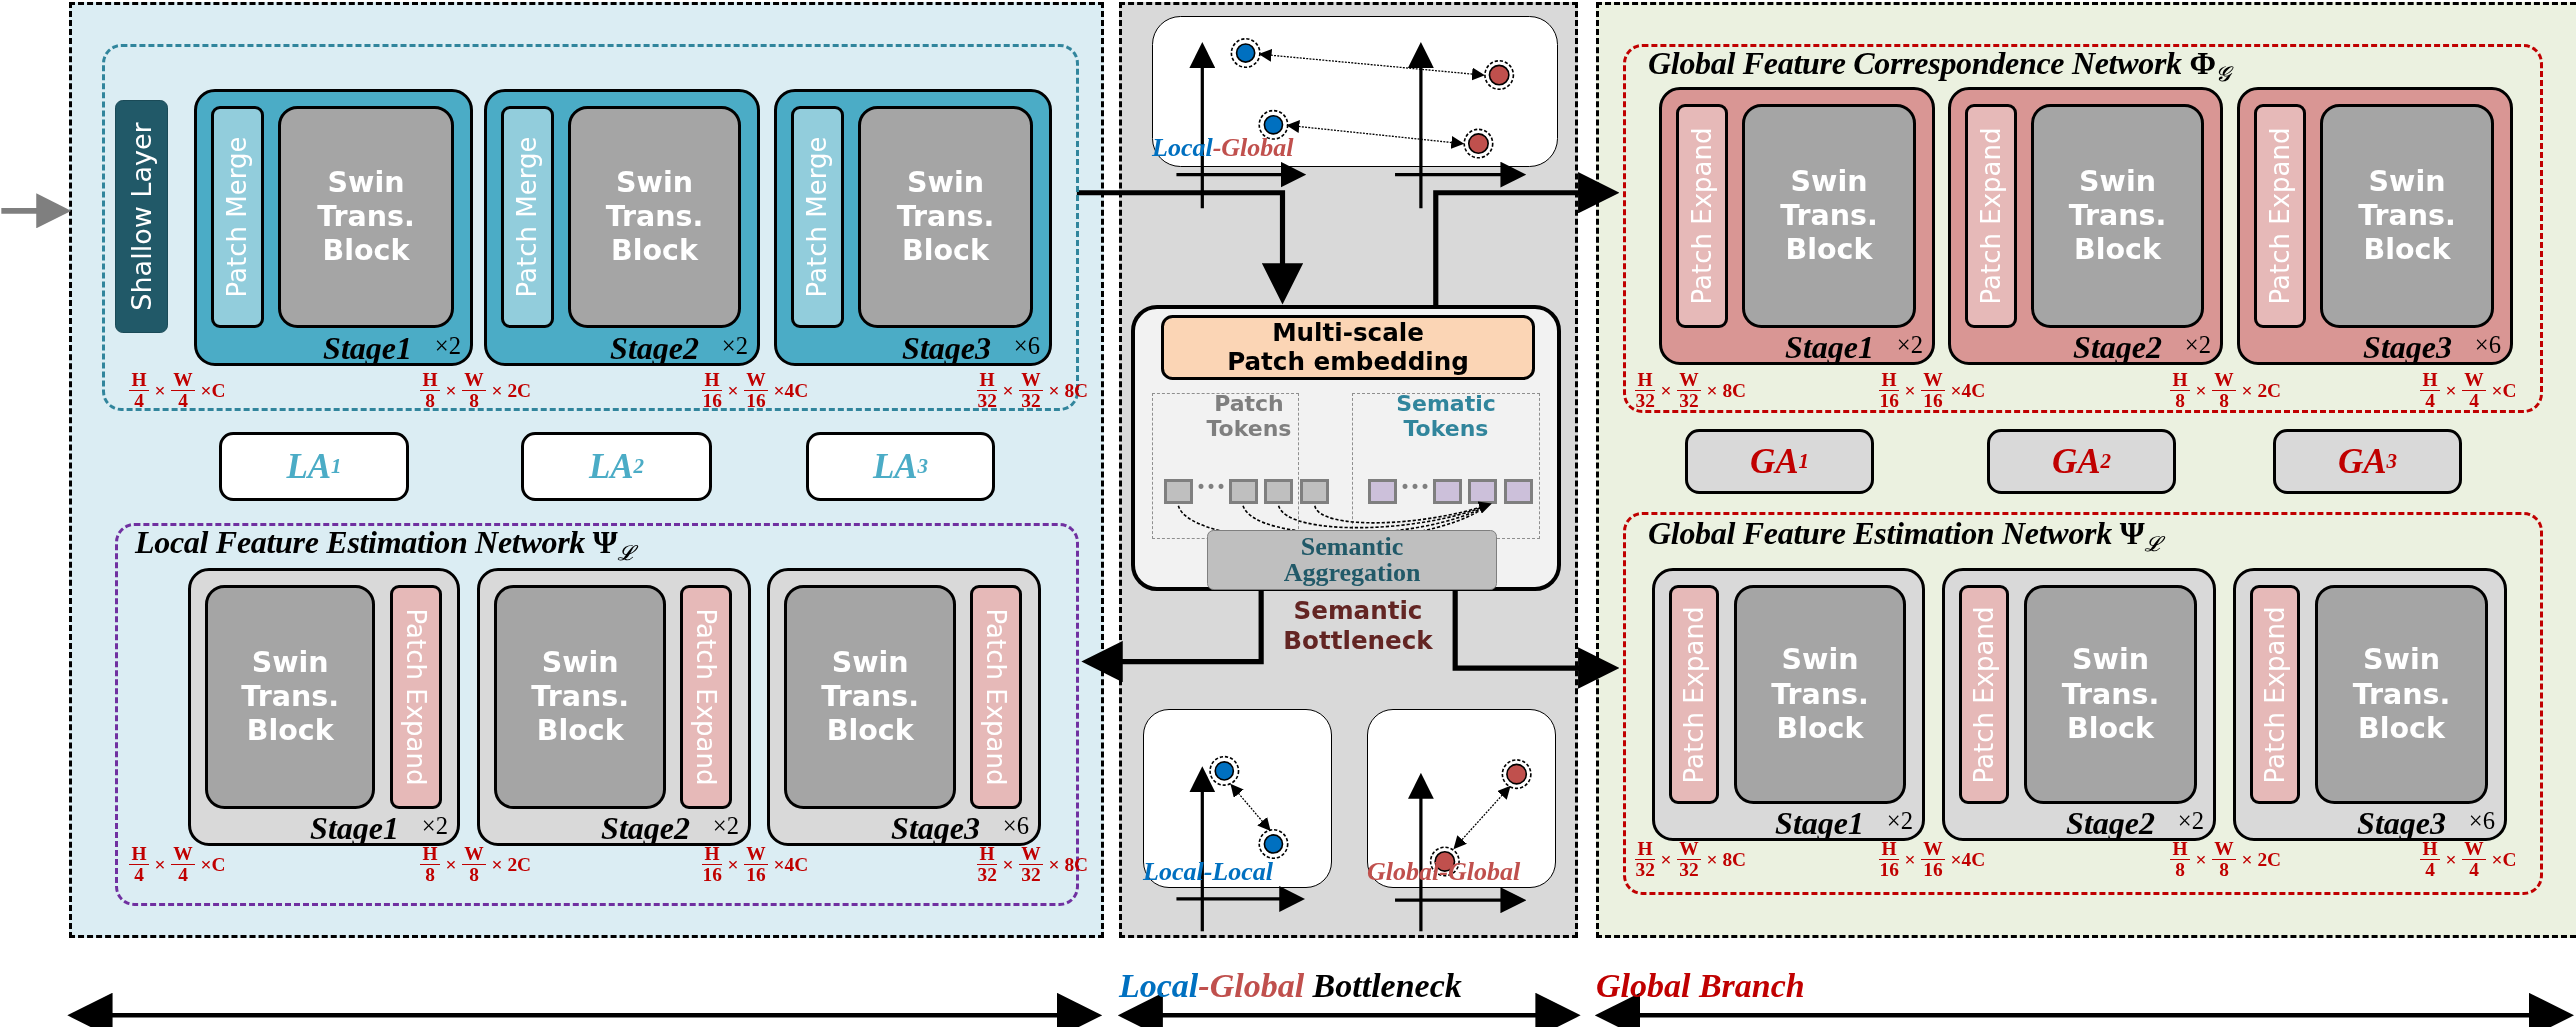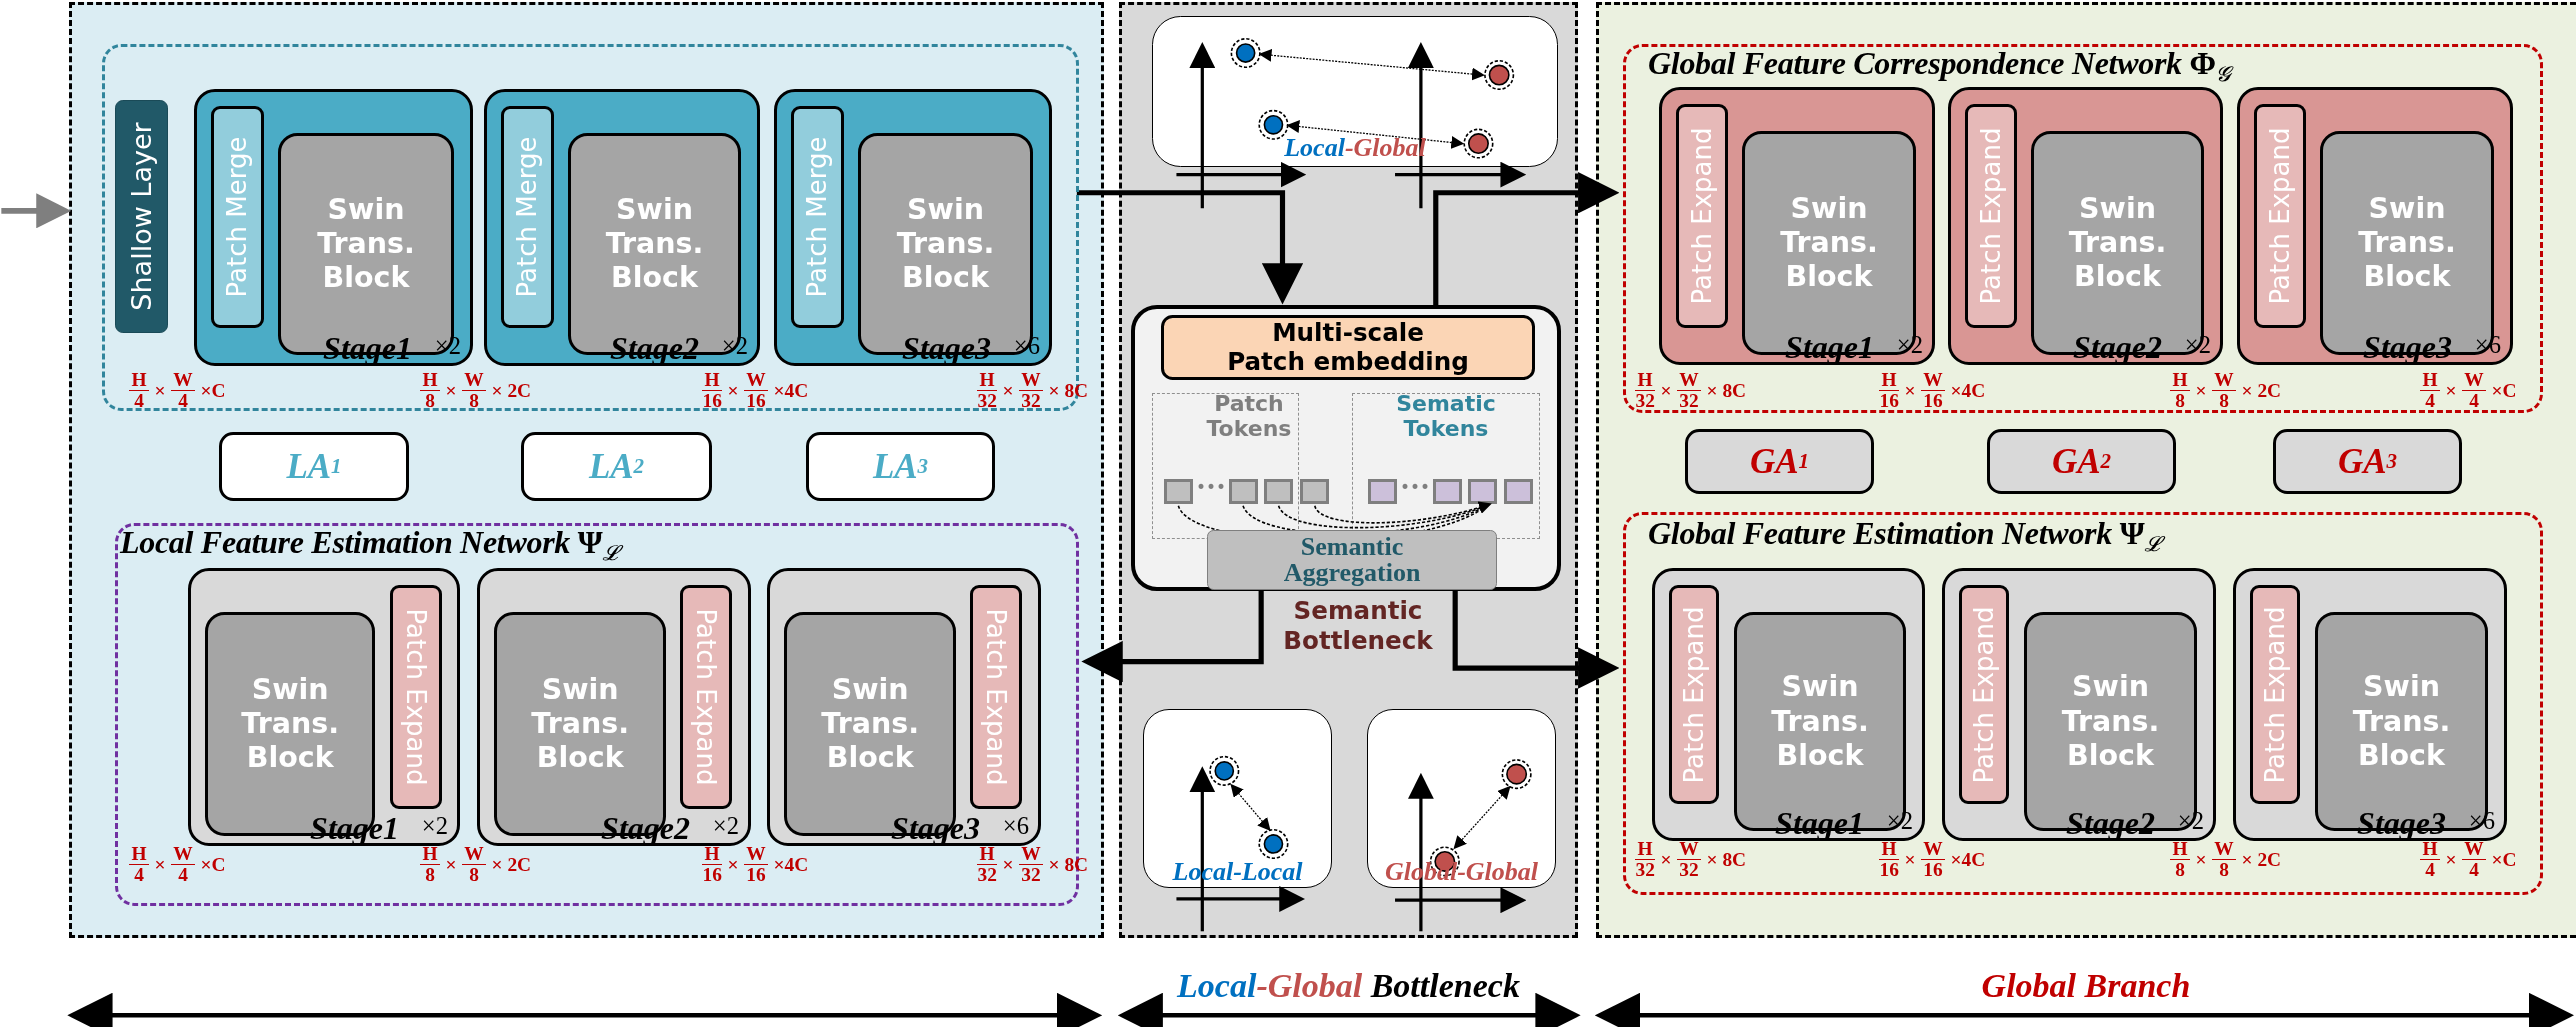--- a/index.html
+++ b/index.html
@@ -7,34 +7,34 @@
   .abs{position:absolute;box-sizing:border-box;}
   .panel{border:3.9px dashed #000;}
   .panel-left{background:#dbedf3;}
   .panel-mid{background:#d9d9d9;}
   .panel-right{background:#ebf1e0;}
   .net-box{border-style:dashed;border-width:3.9px;border-radius:19.4px;}
   .net-title{font-family:"Liberation Serif",serif;font-style:italic;font-weight:bold;font-size:32px;color:#000;white-space:nowrap;letter-spacing:-0.3px;}
   .net-title .sym{font-style:normal;font-weight:bold;margin-left:7.8px;}
   .net-title sub{font-size:21px;font-style:italic;font-family:"DejaVu Serif",serif;font-weight:normal;}
   .stage{border:3.9px solid #000;border-radius:21px;}
-  .swin{background:#a5a5a5;border:3.2px solid #000;border-radius:19.4px;display:flex;align-items:center;justify-content:center;text-align:center;color:#fff;font-family:"DejaVu Sans",sans-serif;font-weight:bold;font-size:28.5px;line-height:1.2;margin-top:27px;}
+  .swin{background:#a5a5a5;border:3.2px solid #000;border-radius:19.4px;display:flex;align-items:center;justify-content:center;text-align:center;color:#fff;font-family:"DejaVu Sans",sans-serif;font-weight:bold;font-size:28.5px;line-height:1.2;}
   .strip{border:3.2px solid #000;border-radius:9px;display:flex;align-items:center;justify-content:center;}
   .strip span{display:block;color:#fff;font-family:"DejaVu Sans",sans-serif;font-size:26px;white-space:nowrap;}
   .rot-up span{transform:rotate(-90deg);}
   .rot-down span{transform:rotate(90deg);}
   .stage-label{font-family:"Liberation Serif",serif;font-style:italic;font-weight:bold;font-size:32px;color:#000;white-space:nowrap;margin-top:26px;}
   .mult{font-family:"Liberation Serif",serif;font-size:24.6px;color:#000;white-space:nowrap;}
   .dims{color:#c00000;font-family:"Liberation Serif",serif;font-weight:bold;font-size:19.4px;display:flex;align-items:center;gap:5.2px;white-space:nowrap;}
   .frac{display:inline-flex;flex-direction:column;align-items:center;line-height:1.05;}
   .frac .num{border-bottom:1.9px solid #c00000;padding:0 2.6px;}
   .agg{border:3.9px solid #000;border-radius:14.2px;display:flex;align-items:center;justify-content:center;font-family:"Liberation Serif",serif;font-style:italic;font-weight:bold;font-size:35px;}
   .agg sub{font-size:21px;}
   .card{background:#fff;border:1.3px solid #000;border-radius:28.5px;}
-  .branch-label{font-family:"Liberation Serif",serif;font-style:italic;font-weight:bold;font-size:34px;white-space:nowrap;text-align:center;}
+  .branch-label{font-family:"Liberation Serif",serif;font-style:italic;font-weight:bold;font-size:34px;white-space:nowrap;text-align:left;}
   svg{position:absolute;left:0;top:0;overflow:visible;}
 </style>
 </head>
 <body>
 
 <div id="canvas">
 
   <div class="abs panel panel-left" style="left:69px;top:1.9px;width:1035px;height:936px;"></div>
   <div class="abs panel panel-mid" style="left:1119px;top:1.9px;width:459px;height:936px;"></div>
   <div class="abs panel panel-right" style="left:1596px;top:1.9px;width:980px;height:936px;border-right:none;"></div>
@@ -174,21 +174,21 @@
   <div class="abs agg" style="left:521px;top:432px;width:191px;height:69px;background:#fff;color:#4bacc6;">
       <span>LA</span>
       <sub>2</sub>
     </div>
   <div class="abs agg" style="left:806px;top:432px;width:189px;height:69px;background:#fff;color:#4bacc6;">
       <span>LA</span>
       <sub>3</sub>
     </div>
 
   <div class="abs net-box" style="left:115px;top:523px;width:964px;height:383px;border-color:#7030a0;"></div>
-  <div class="abs net-title" style="left:120px;top:524px;text-align:center;">
+  <div class="abs net-title" style="left:135px;top:524px;text-align:center;">
     <span>Local  Feature Estimation Network</span><span class="sym">Ψ</span><sub>𝓛</sub>
   </div>
   <div id="lfe-stages">
       <div class="abs stage" style="left:188px;top:568px;width:272px;height:278px;background:#d9d9d9;">
         <div class="abs strip rot-down" style="left:199px;top:14.2px;width:52px;height:224px;background:#e6b9b8;">
           <span>Patch Expand</span>
         </div>
         <div class="abs swin" style="left:14.2px;top:14.2px;width:170px;height:224px;">
           <div>
             <div>Swin</div>

